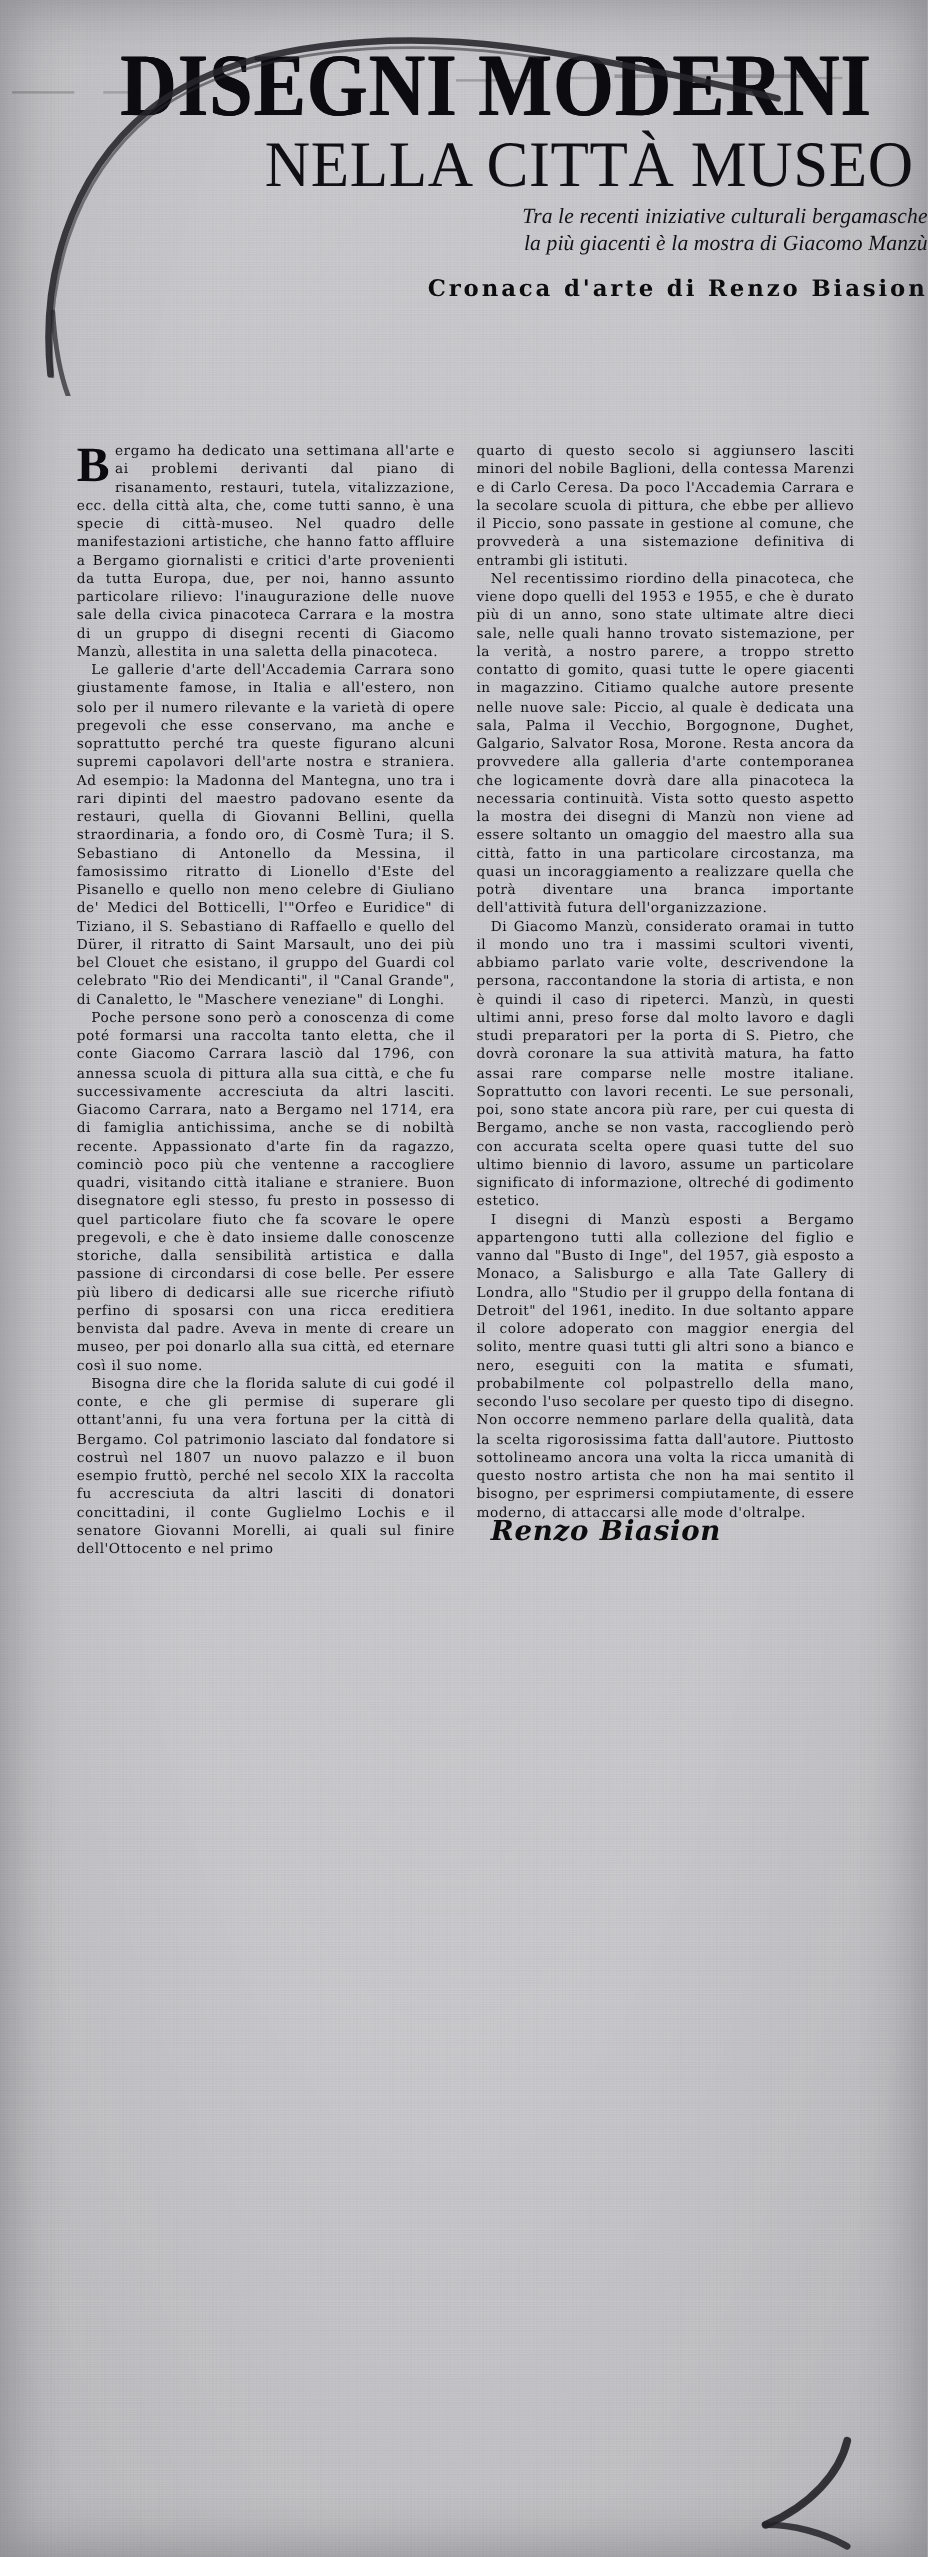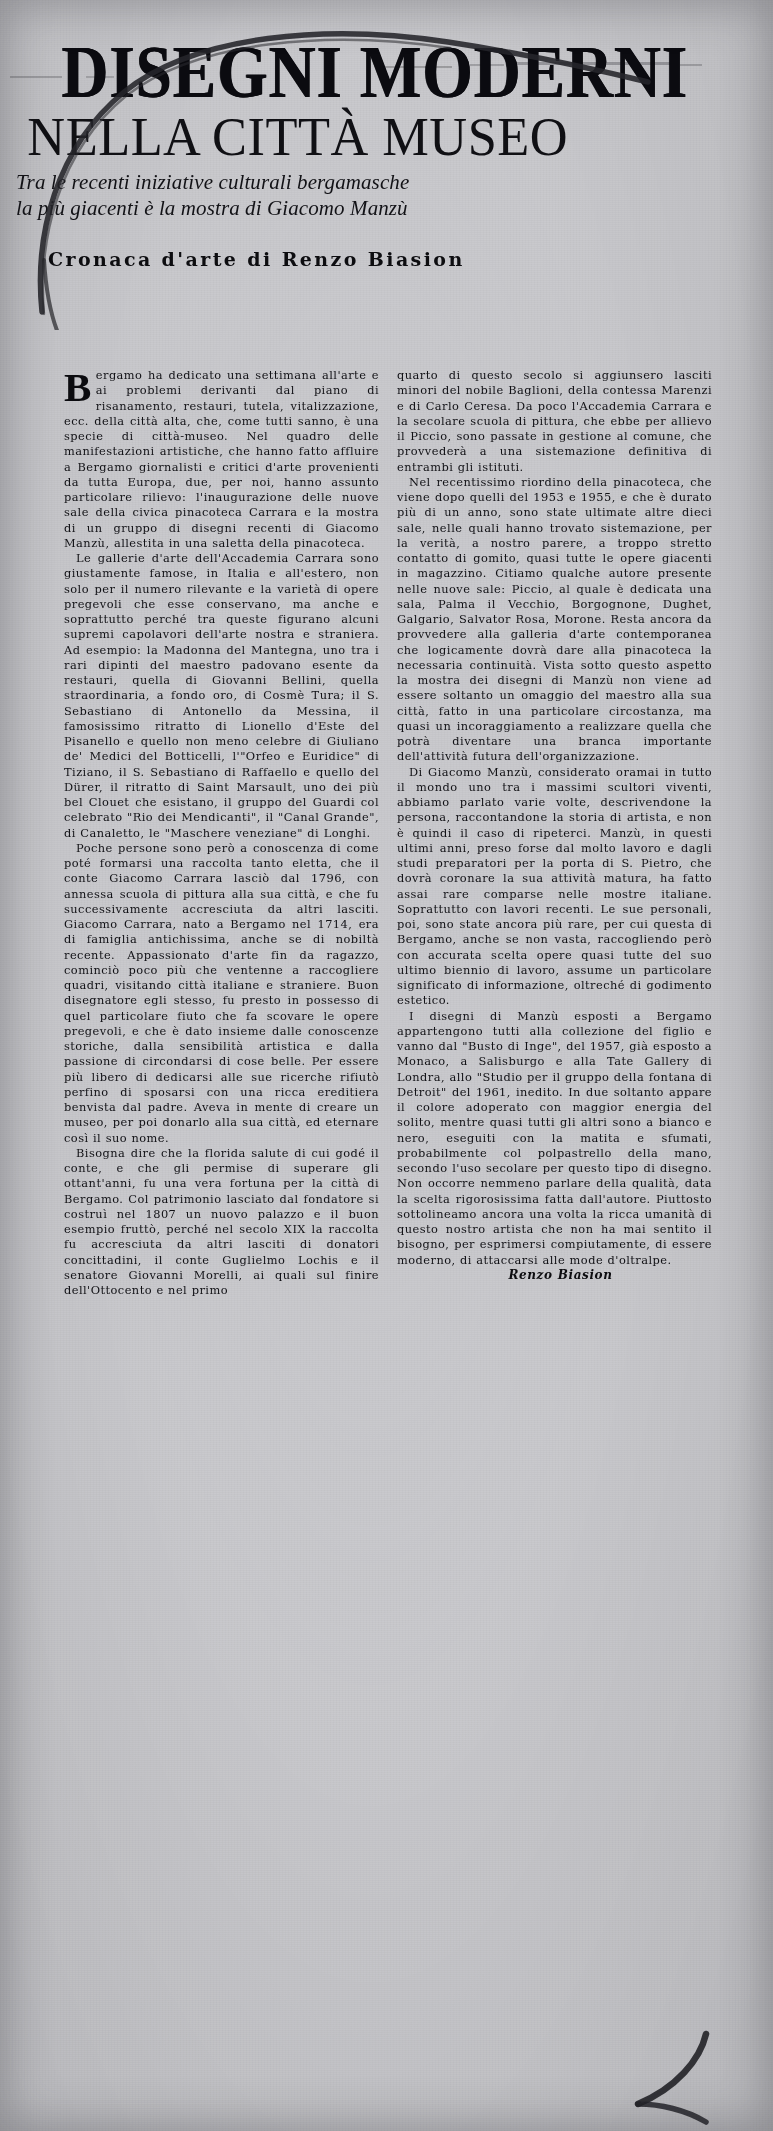--- a/index.html
+++ b/index.html
@@ -35,23 +35,23 @@
     position: absolute;
     inset: 0;
     pointer-events: none;
     z-index: 41;
     box-shadow: inset 0 0 46px 6px rgba(40,40,45,0.30);
   }
 
   
   .masthead {
     position: absolute;
-    left: 16px; right: 0;
+    left: 0; right: 0;
     top: 38px;
-    text-align: left;
+    text-align: right;
     z-index: 10;
   }
   .headline-1 {
     font-family: "Liberation Serif", "DejaVu Serif", serif;
     font-weight: 700;
     font-size: 74px;
     line-height: 0.92;
     letter-spacing: 1px;
     transform: scaleX(0.88);
     transform-origin: center;
@@ -68,34 +68,34 @@
     letter-spacing: 0.5px;
     transform: scaleX(0.97);
     color: #1a1a1e;
     margin: 4px 0 0 0;
     white-space: nowrap;
   }
   .deck {
     font-family: "Liberation Serif", "DejaVu Serif", serif;
     font-style: italic;
     font-weight: 400;
-    font-size: 21px;
+    font-size: 18px;
     line-height: 1.22;
     letter-spacing: 0.1px;
     margin: 6px 0 0 0;
     color: #1c1c20;
     white-space: nowrap;
   }
   .deck .dl { display: block; }
   .byline-top {
     font-family: "DejaVu Serif", "Liberation Serif", serif;
     font-weight: 700;
     font-size: 19px;
     letter-spacing: 2.4px;
-    margin-top: 27px;
+    margin-top: 16px;
     color: #17171a;
     white-space: nowrap;
     padding-left: 32px;
   }
 
   
   .pen {
     position: absolute;
     z-index: 30;
     pointer-events: none;
@@ -147,23 +147,23 @@
     font-size: 41px;
     line-height: 33px;
     padding: 2px 4px 0 0;
     margin-top: 1px;
     color: #161619;
   }
   .signature {
     font-family: "DejaVu Serif", "Liberation Serif", serif;
     font-style: italic;
     font-weight: 700;
-    font-size: 12px;
+    font-size: 23px;
     letter-spacing: 0.6px;
-    text-align: center;
+    text-align: left;
     text-indent: 0;
     margin-top: 9px;
     color: #17171a;
   }
   .blur {
     filter: blur(0.28px) contrast(1.1);
   }
 </style>
 </head>
 <body>

